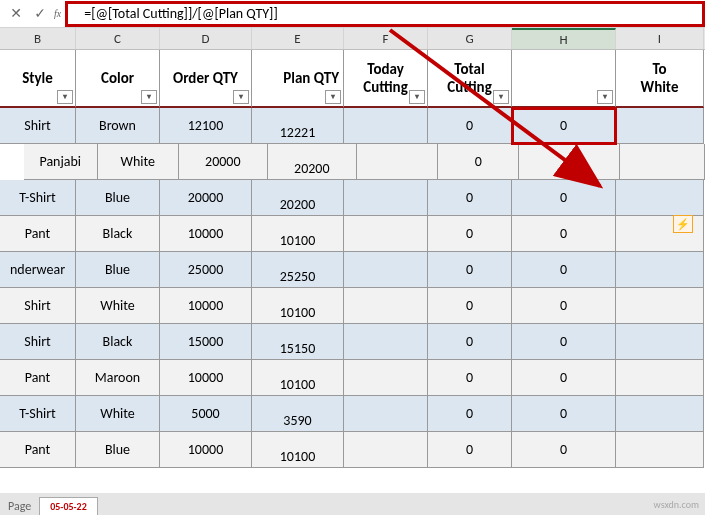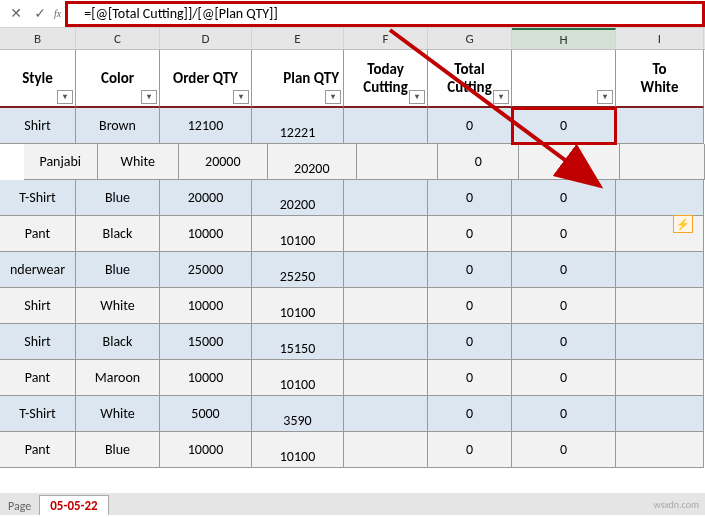--- a/index.html
+++ b/index.html
@@ -41,21 +41,21 @@
     .header-row .filter-btn { position: absolute; bottom: 2px; right: 2px; width: 16px; height: 14px; border: 1px solid #999; background: #fff; display: flex; align-items: center; justify-content: center; font-size: 8px; color: #555; }
     
     .row.odd .cell { background: #dce6f1; }
     
     .highlight-cell { outline: 3px solid #c00000; outline-offset: -2px; background: #dce6f1; z-index: 5; }
     
     .trace-hint { position: absolute; top: 215px; left: 673px; width: 20px; height: 18px; border: 1px solid #f5a623; background: #fff4e6; font-size: 11px; display: flex; align-items: center; justify-content: center; z-index: 6; color: #d48806; }
     
     .sheet-tabs { position: absolute; bottom: 2px; left: 0; display: flex; align-items: flex-end; height: 22px; background: #e5e5e5; width: 100%; }
     .tab-label { padding: 2px 8px; font-size: 12px; color: #666; }
-    .tab-active { border: 1px solid #aaa; border-bottom: none; background: #fff; padding: 2px 10px; font-weight: bold; color: #c00000; font-size: 13px; }
+    .tab-active { border: 1px solid #aaa; border-bottom: none; background: #fff; padding: 2px 10px; font-weight: bold; color: #c00000; font-size: 10px; }
     
     .watermark { position: absolute; bottom: 6px; right: 6px; font-size: 10px; color: #aaa; }
     
     .arrow-svg { position: absolute; top: 28px; left: 100px; width: 520px; height: 180px; pointer-events: none; z-index: 20; }
   </style>
 </head>
 <body>
 
 <div class="formula-bar">
   <div class="fb-btn">✕</div>

